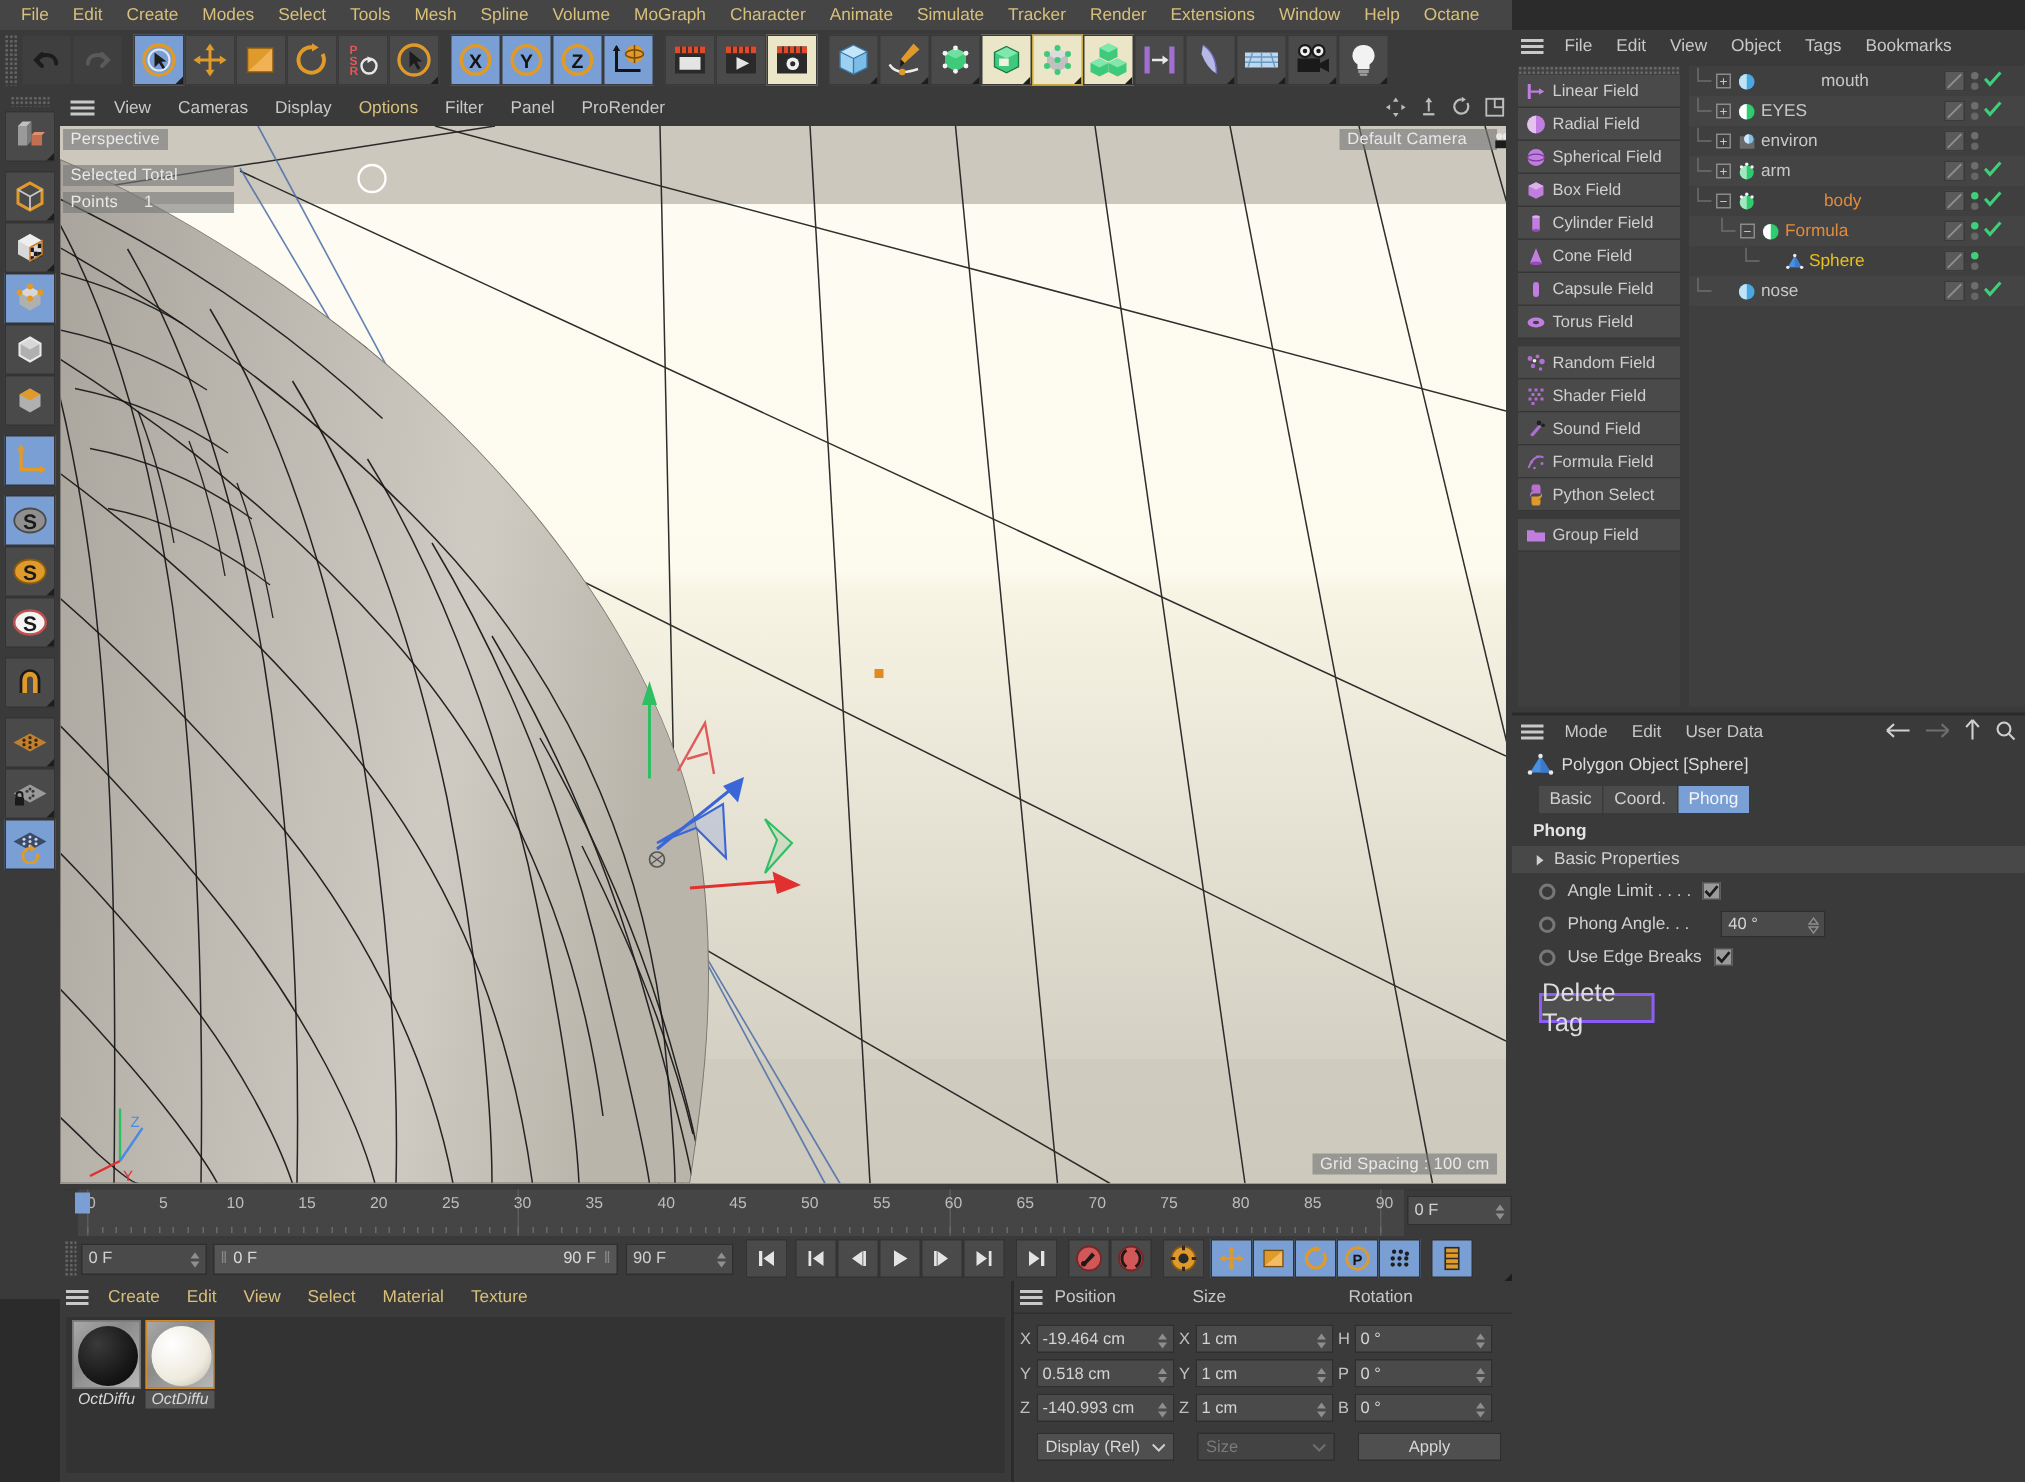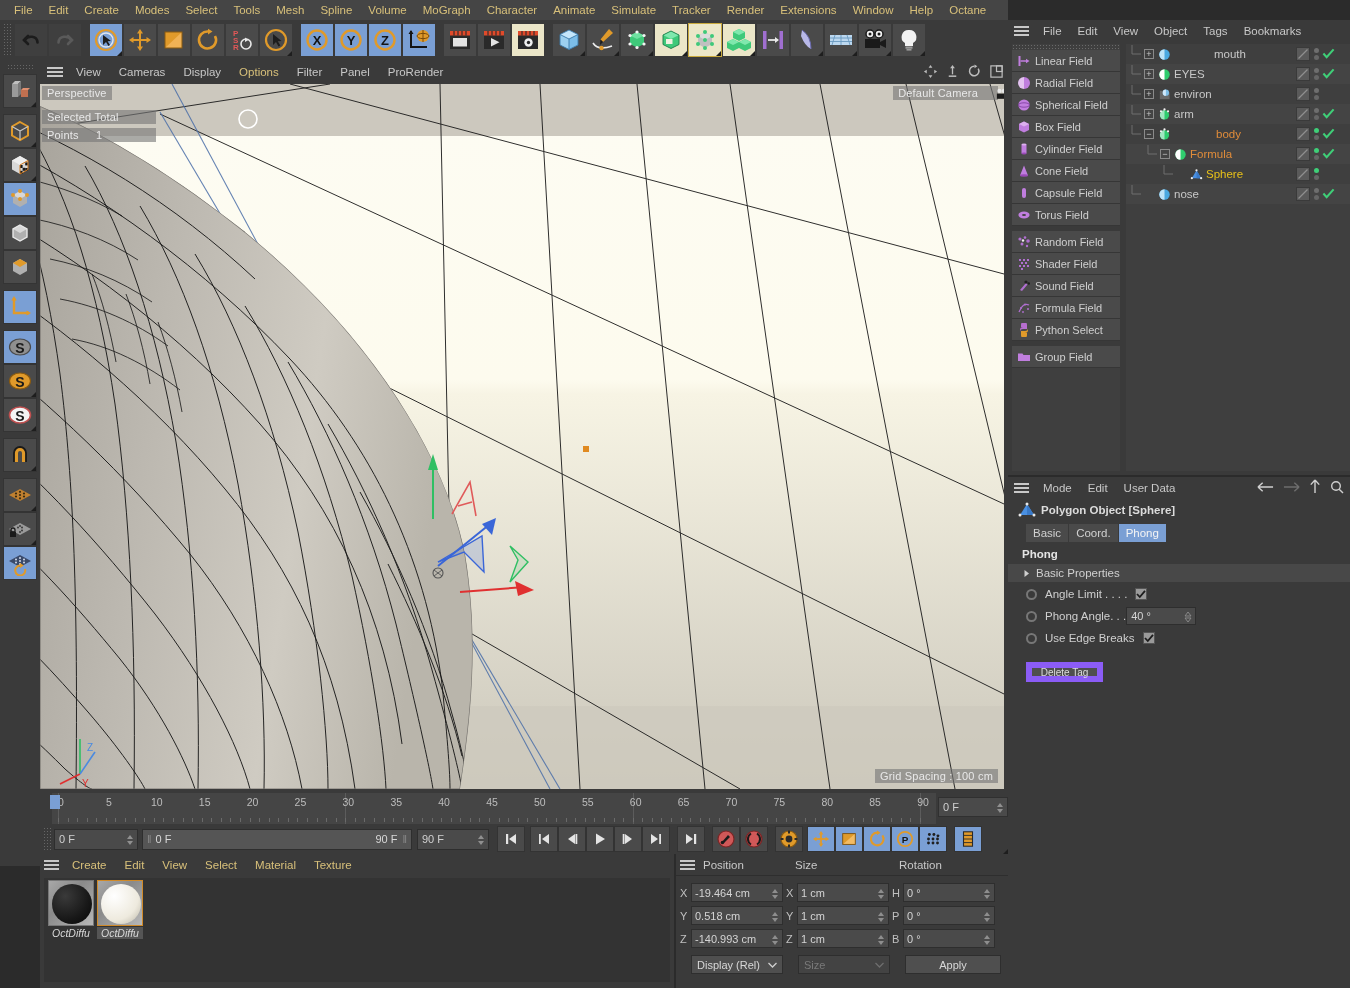--- a/index.html
+++ b/index.html
@@ -152,22 +152,22 @@
   .sechdr { font-size:11.5px; font-weight:bold; color:#e4e4e4; padding:6px 0 3px 14px;}
   .foldrow { height:18px; background:#484848; display:flex; align-items:center; padding-left:14px;
       font-size:11.5px; color:#d0d0d0; margin-top:1px; cursor:pointer;}
   .prow { display:flex; align-items:center; height:20px; padding-left:18px; margin-top:2px;}
   .radio { width:11px;height:11px;border-radius:50%; border:2px solid #777; background:#3a3a3a; flex:none;}
   .plbl { font-size:11.5px; color:#cfcfcf; margin-left:8px; white-space:nowrap;}
   .cbx { width:12px;height:12px; background:#9a9a9a; border:1px solid #555; display:flex;
       align-items:center; justify-content:center; }
   .spinfield { width:70px;height:18px; background:#4a4a4a; border:1px solid #2e2e2e;
       display:flex;align-items:center; padding-left:4px; font-size:11px; color:#d4d4d4; position:relative;}
-  .delbtn { margin:14px 0 0 18px; width:77px;height:20px; background:#4f4f4f; border:6px solid #8b5cf6;
-      display:flex;align-items:center;justify-content:center; font-size:10px; color:#dcdcdc; cursor:pointer;}
+  .delbtn { margin:14px 0 0 18px; width:77px;height:20px; background:#4f4f4f; border:2px solid #8b5cf6;
+      display:flex;align-items:center;justify-content:center; font-size:17px; color:#dcdcdc; cursor:pointer;}
 </style>
 </head>
 <body>
 
 <div id="app">
 
   <div id="menubar">
       <div class="mi">File</div>
       <div class="mi">Edit</div>
       <div class="mi">Create</div>
@@ -1686,21 +1686,21 @@
       <div class="objline">
         <svg width="18" height="16" viewBox="0 0 18 16" style="margin-right:5px;">
           <path d="M9 2 L16 13 L2 13 Z" fill="#4a90e2"></path>
             <path d="M9 2 L16 13 L9 13 Z" fill="#3a7ac8"></path>
           <g fill="#e8e8e8">
               <circle cx="9" cy="2" r="1.5"></circle>
               <circle cx="16" cy="13" r="1.5"></circle>
               <circle cx="2" cy="13" r="1.5"></circle>
             </g>
         </svg>
-        <span style="font-size:11.5px;color:#dcdcdc;font-weight:bold;">Polygon Object [Sphere]</span>
+        <span style="font-size:11.5px;color:#dcdcdc;">Polygon Object [Sphere]</span>
       </div>
       <div class="tabrow" id="attrtabs">
           <div class="atab">Basic</div>
           <div class="atab">Coord.</div>
           <div class="atab sel">Phong</div>
         </div>
       <div class="sechdr">Phong</div>
       <div id="attrfolders">
           <div class="foldrow">
             <span style="margin-right:5px;display:inline-flex;">
@@ -1717,21 +1717,21 @@
             <span class="plbl">Angle Limit . . . .</span>
             <span class="cbx" style="margin-left:8px;">
               <svg width="10" height="10" viewBox="0 0 10 10">
                 <path d="M1 5 L3.8 8 L9 1.8" fill="none" stroke="#1c1c1c" stroke-width="1.8"></path>
               </svg>
             </span>
           </div>
           <div class="prow">
             <span class="radio"></span>
             <span class="plbl">Phong Angle. . .</span>
-            <span class="spinfield" style="margin-left:0;">
+            <span class="spinfield" style="margin-left:21px;">
               <span>40 °</span>
               <svg style="position:absolute;right:3px;top:3px;" width="8" height="12" viewBox="0 0 8 12">
                 <path d="M4 1 L7 5 L1 5 Z" fill="none" stroke="#8e8e8e" stroke-width="0.9"></path>
                 <path d="M4 11 L7 7 L1 7 Z" fill="none" stroke="#8e8e8e" stroke-width="0.9"></path>
               </svg>
             </span>
           </div>
           <div class="prow">
             <span class="radio"></span>
             <span class="plbl">Use Edge Breaks</span>

